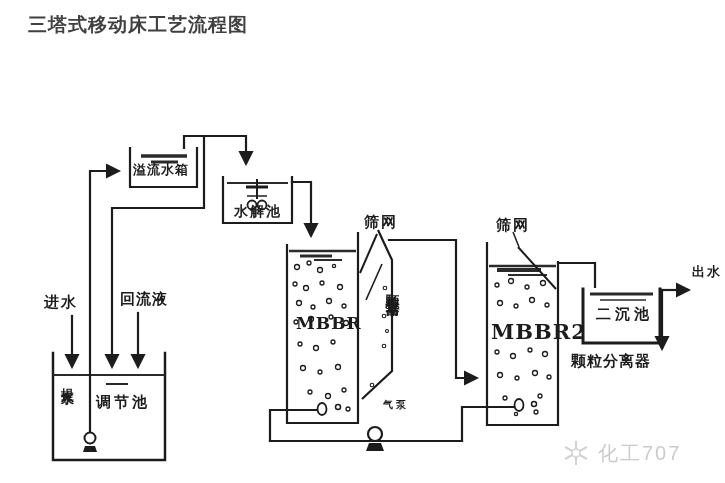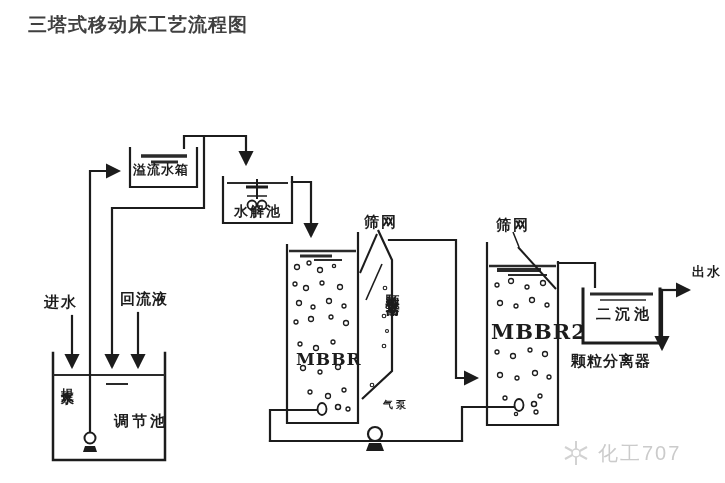--- a/index.html
+++ b/index.html
@@ -188,27 +188,27 @@
     <circle cx="576" cy="453" r="4" fill="#ffffff" stroke-width="1.5"></circle>
   </g>
 </svg>
 
 <div class="page-title">三塔式移动床工艺流程图</div>
 
 <div class="lbl" style="left:133px;top:163px;font-size:13px;letter-spacing:1px;">溢流水箱</div>
 
 <div class="lbl" style="left:234px;top:204px;font-size:14px;letter-spacing:2px;">水解池</div>
 
-<div class="lbl serifcaps" style="left:296px;top:315px;font-size:17px;letter-spacing:1px;margin-top:36px;">MBBR</div>
+<div class="lbl serifcaps" style="left:296px;top:315px;font-size:17px;letter-spacing:1px;">MBBR</div>
 
 <div class="lbl serifcaps" style="left:491px;top:321px;font-size:21px;letter-spacing:1px;">MBBR2</div>
 
 <div class="lbl" style="left:596px;top:306px;font-size:15px;letter-spacing:4px;">二沉池</div>
 
-<div class="lbl" style="left:114px;top:394px;font-size:15px;letter-spacing:3px;margin-top:19px;">调节池</div>
+<div class="lbl" style="left:96px;top:394px;font-size:15px;letter-spacing:3px;">调节池</div>
 
 <div class="lbl" style="left:364px;top:214px;font-size:15px;letter-spacing:2px;">筛网</div>
 
 <div class="lbl" style="left:496px;top:217px;font-size:15px;letter-spacing:2px;">筛网</div>
 
 <div class="lbl vtext" style="left:386px;top:283px;font-size:14px;letter-spacing:2px;">颗粒分离器</div>
 
 <div class="lbl vtext" style="left:61px;top:378px;font-size:13px;letter-spacing:2px;">提水泵</div>
 
 <div class="lbl" style="left:360px;top:400px;font-size:10px;letter-spacing:3px;margin-left:23px;">气泵</div>

